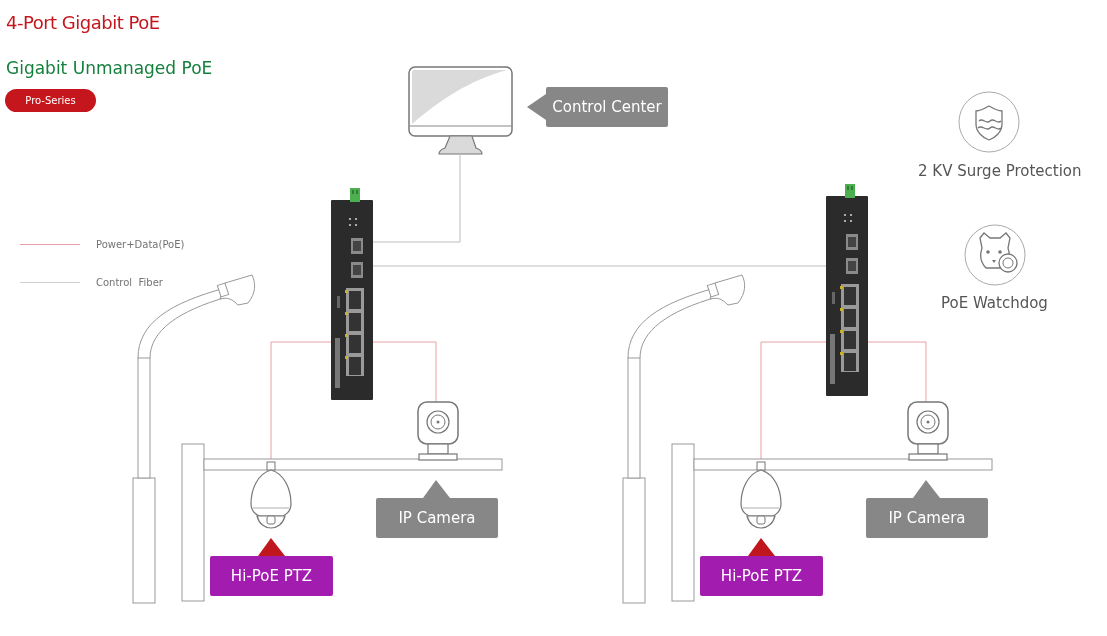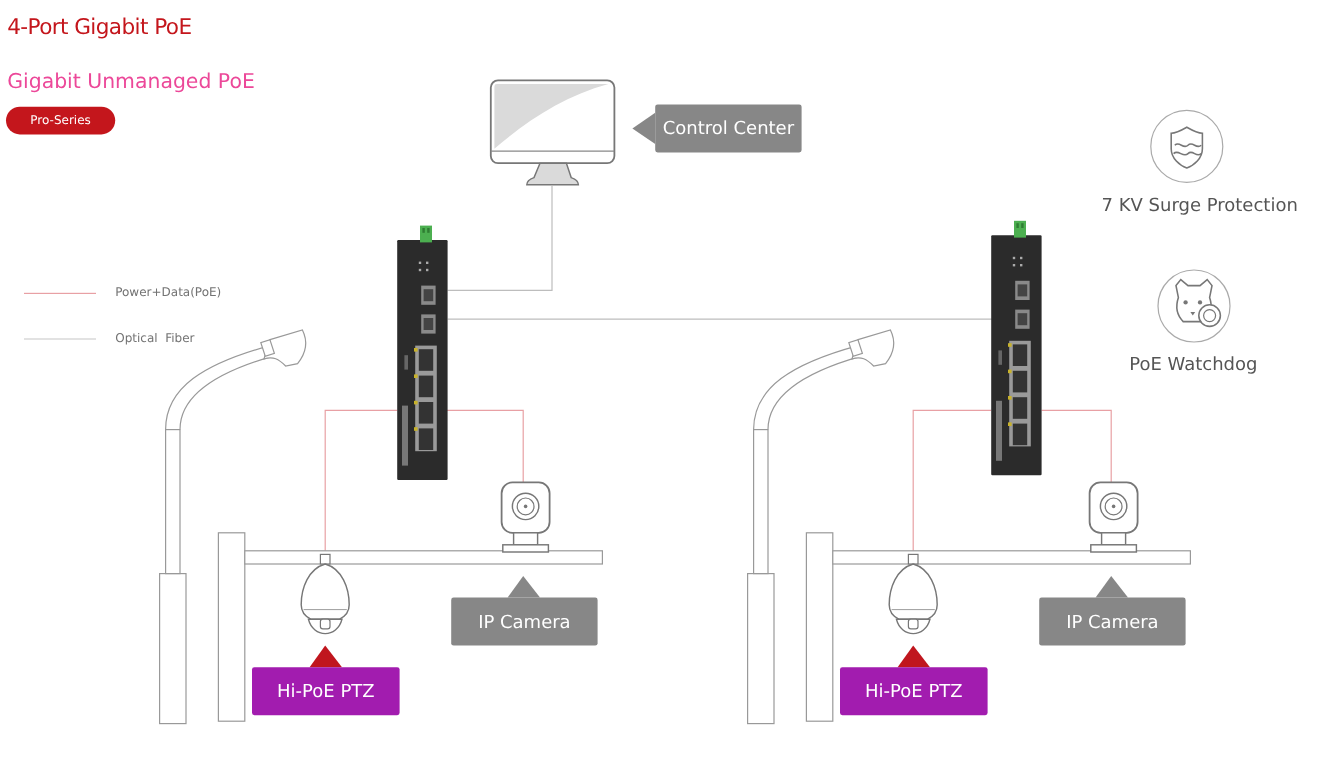--- a/index.html
+++ b/index.html
@@ -1,19 +1,19 @@
 <!DOCTYPE html>
 <html><head>
 <meta charset="utf-8">
 <style>
   html, body { margin:0; padding:0; background:#ffffff; }
   body { width:1107px; height:636px; position:relative; overflow:hidden;
          font-family:"Liberation Sans", "DejaVu Sans", sans-serif; }
   .title { position:absolute; left:6px; top:12px; font-size:18px; color:#c4161c; font-family:"DejaVu Sans", sans-serif; letter-spacing:-0.5px; }
-  .subtitle { position:absolute; left:6px; top:58px; font-size:17px; color:#ec4899; font-family:"DejaVu Sans", sans-serif; }
+  .subtitle { position:absolute; left:6px; top:58px; font-size:17px; color:#15803d; font-family:"DejaVu Sans", sans-serif; }
   .badge { position:absolute; left:5px; top:89px; width:91px; height:23px; border-radius:12px; background:#c4161c; color:#fff;
            font-size:10px; line-height:23px; text-align:center; font-family:"DejaVu Sans", sans-serif; }
   .legend-row { position:absolute; left:20px; height:20px; display:flex; align-items:center; }
   .legend-line { width:60px; height:1px; margin-right:16px; }
   .legend-label { font-size:10px; color:#737373; font-family:"DejaVu Sans", sans-serif; }
   .callout { position:absolute; color:#fff; font-size:15px; text-align:center; font-family:"DejaVu Sans", sans-serif; border-radius:2px; }
   .callout.gray { background:#878787; }
   .callout.red { background:#a21caf; }
   .feature-label { position:absolute; font-size:15px; color:#555; font-family:"DejaVu Sans", sans-serif; white-space:nowrap; }
   svg.diagram { position:absolute; left:0; top:0; }
@@ -24,21 +24,21 @@
 <div class="title">4-Port Gigabit PoE</div>
 <div class="subtitle">Gigabit Unmanaged PoE</div>
 <div class="badge">Pro-Series</div>
 
 <div class="legend-row" style="top:234px;">
   <div class="legend-line" style="background:#e8a0a4;"></div>
   <span class="legend-label">Power+Data(PoE)</span>
 </div>
 <div class="legend-row" style="top:272px;">
   <div class="legend-line" style="background:#cfcfcf;"></div>
-  <span class="legend-label" style="white-space:pre;">Optical  Fiber</span>
+  <span class="legend-label" style="white-space:pre;">Control  Fiber</span>
 </div>
 
 <svg class="diagram" width="1107" height="636" viewBox="0 0 1107 636">
   <defs>
     <g id="switch">
       <rect x="0" y="12" width="42" height="200" fill="#2b2b2b" rx="1"></rect>
       <rect x="19" y="0" width="10" height="14" fill="#4caf50"></rect>
       <rect x="21" y="2" width="2" height="4" fill="#2e7d32"></rect>
       <rect x="25" y="2" width="2" height="4" fill="#2e7d32"></rect>
 
@@ -177,14 +177,14 @@
     <circle cx="1008" cy="263" r="5" fill="none" stroke="#777" stroke-width="1"></circle>
   </g>
 </svg>
 
 <div class="callout gray" style="left:546px; top:87px; width:122px; height:40px; line-height:40px;">Control Center</div>
 <div class="callout gray" style="left:376px; top:498px; width:122px; height:40px; line-height:40px;">IP Camera</div>
 <div class="callout gray" style="left:866px; top:498px; width:122px; height:40px; line-height:40px;">IP Camera</div>
 <div class="callout red" style="left:210px; top:556px; width:123px; height:40px; line-height:40px;">Hi-PoE PTZ</div>
 <div class="callout red" style="left:700px; top:556px; width:123px; height:40px; line-height:40px;">Hi-PoE PTZ</div>
 
-<div class="feature-label" style="left:918px; top:162px;">7 KV Surge Protection</div>
+<div class="feature-label" style="left:918px; top:162px;">2 KV Surge Protection</div>
 <div class="feature-label" style="left:941px; top:294px;">PoE Watchdog</div>
 
 </body></html>

